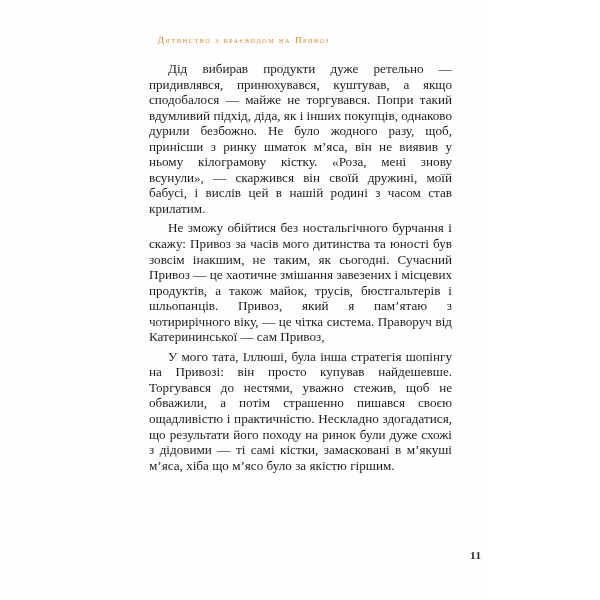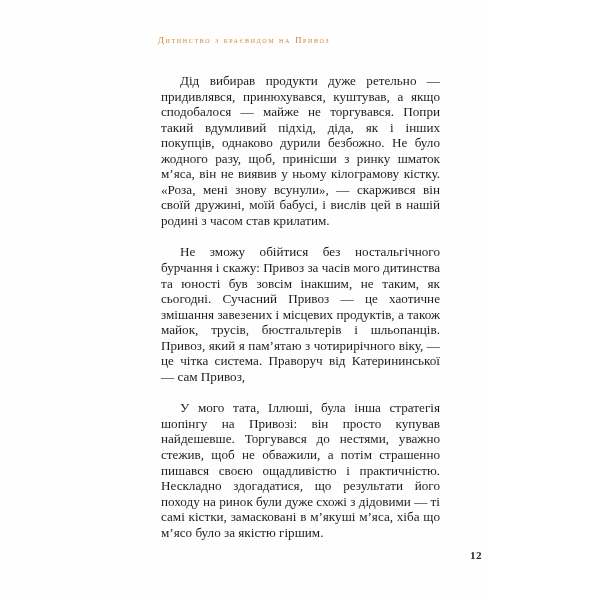--- a/index.html
+++ b/index.html
@@ -51,21 +51,21 @@
   }
 
   
   #text-block {
     position: absolute;
     left: 145px;
     top: 57px;
     width: 311px;
   }
   #text-block p {
-    margin: 16px;
+    margin: 4px;
     color: #1d1d20;
     font-size: 13.15px;
     line-height: 15.55px;
     text-align: justify;
     text-justify: inter-word;
     text-indent: 19px;
     hyphens: manual;
     word-spacing: 0px;
     font-family: "Liberation Serif", "DejaVu Serif", serif;
   }
@@ -94,15 +94,15 @@
   <div id="running-header">
     <span class="rh-text">Дитинство з краєвидом на Привоз</span>
   </div>
 
   <div id="text-block">
     <p>Дід вибирав продукти дуже ретельно — придивлявся, принюхувався, куштував, а якщо сподобало­ся — майже не торгувався. Попри такий вдумливий підхід, діда, як і інших покупців, однаково дурили безбожно. Не було жодного разу, щоб, принісши з ринку шматок мʼяса, він не виявив у ньому кілограмову кістку. «Роза, мені знову всунули», — скаржився він своїй дружині, моїй бабусі, і вислів цей в нашій родині з часом став крилатим.</p>
     <p>Не зможу обійтися без ностальгічного бурчання і скажу: Привоз за часів мого дитинства та юності був зовсім інакшим, не таким, як сьогодні. Сучасний Привоз — це хаотичне змішання завезених і місцевих продуктів, а також майок, трусів, бюстгальтерів і шльопанців. Привоз, який я памʼятаю з чотирирічного віку, — це чітка система. Праворуч від Катерининської — сам Привоз,</p>
     <p>У мого тата, Іллюші, була інша стратегія шопінгу на Привозі: він просто купував найдешевше. Торгувався до нестями, уважно стежив, щоб не обважили, а потім страшенно пишався своєю ощадливістю і практичністю. Нескладно здогадатися, що результати його походу на ринок були дуже схожі з дідовими — ті самі кістки, замасковані в мʼякуші мʼяса, хіба що мʼясо було за якістю гіршим.</p>
   </div>
 
-  <div id="page-number">12</div>
+  <div id="page-number">11</div>
 
 </div>
 
 </body></html>

